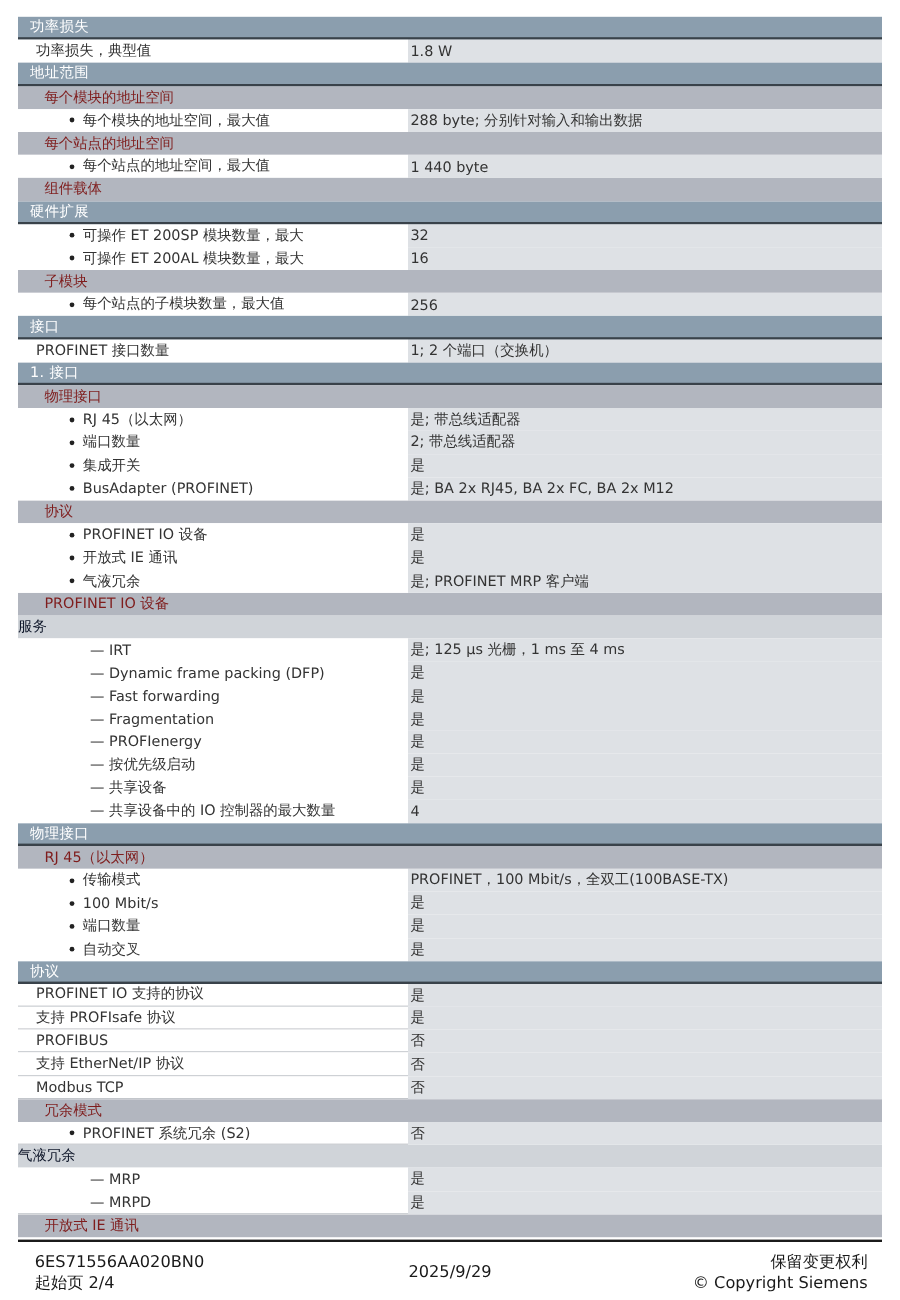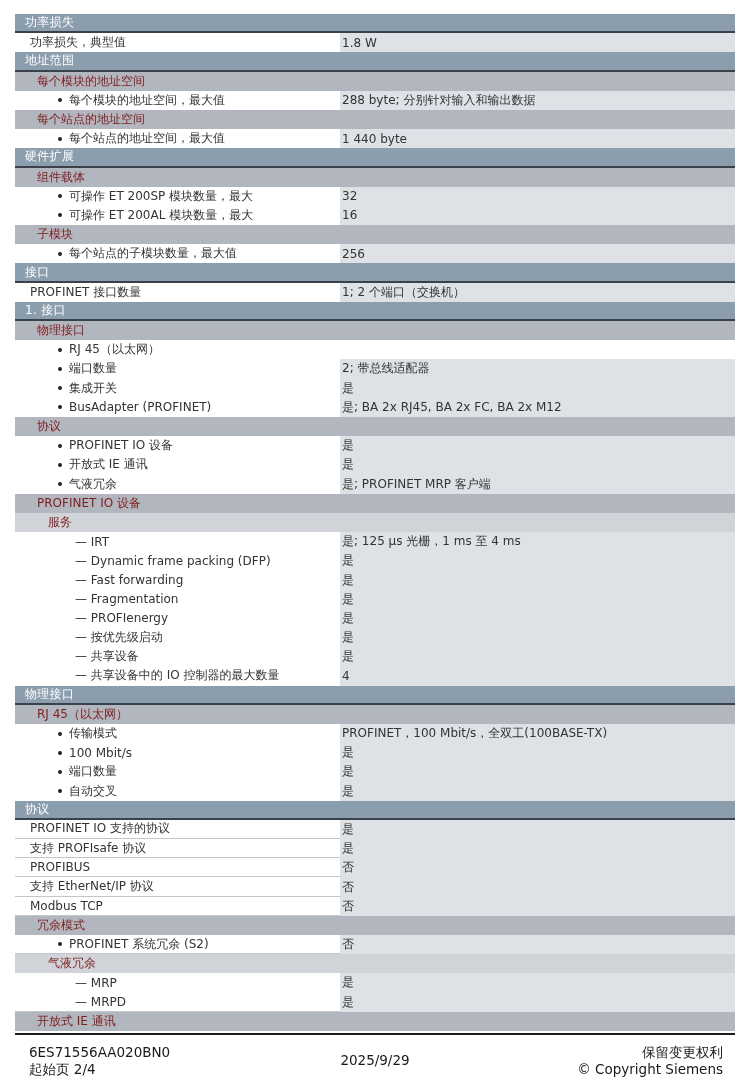--- a/index.html
+++ b/index.html
@@ -11,21 +11,21 @@
   }
   .page{position:relative;width:615px;height:1083px;}
   .spec-table{position:absolute;left:15px;top:14px;width:720px;}
   .r{display:flex;align-items:center;height:19.2px;box-sizing:border-box;font-size:12px;}
   
   .section{background:var(--section-header-bg,#8b9eae);border-bottom:2px solid var(--section-border,#39424a);}
   .section .lbl{color:var(--section-header-text,#fff);padding-left:10px;letter-spacing:.3px;}
   .group{background:var(--group-header-bg,#b2b6bf);}
   .group .lbl{color:#7f1d1d;padding-left:22px;}
   .subgroup{background:var(--subgroup-header-bg,#d0d4d9);}
-  .subgroup .lbl{color:#7f1d1d;padding-left:33px;}
+  .subgroup .lbl{color:#0f172a;}
   
   .cell-label{display:flex;align-items:center;width:325px;flex:none;height:100%;background:#fff;box-sizing:border-box;overflow:hidden;white-space:nowrap;}
   .cell-value{flex:1;height:100%;display:flex;align-items:center;background:var(--value-cell-bg,#dee1e5);padding-left:2px;box-sizing:border-box;overflow:hidden;white-space:nowrap;}
   .row  .cell-label{padding-left:15px;}
   .bullet .cell-label{padding-left:43px;}
   .dash .cell-label{padding-left:60px;}
   .marker{display:inline-block;width:4px;height:4px;border-radius:50%;background:#222;margin-right:7px;flex:none;}
   .sep .cell-label{border-bottom:1px solid var(--separator,#c3c6cb);}
   
   .footer-rule{position:absolute;left:15px;top:1033px;width:720px;height:2px;background:var(--footer-rule,#1b1b1b);}
@@ -64,26 +64,26 @@
       <div class="r group">
         <span class="lbl">每个站点的地址空间</span>
       </div>
       <div class="r bullet">
         <div class="cell-label">
           <span class="marker"></span>
           <span class="lbl-text">每个站点的地址空间，最大值</span>
         </div>
         <div class="cell-value">1 440 byte</div>
       </div>
+      <div class="r group">
+        <span class="lbl">组件载体</span>
+      </div>
       <div class="r section">
         <span class="lbl">硬件扩展</span>
       </div>
-      <div class="r group">
-        <span class="lbl">组件载体</span>
-      </div>
       <div class="r bullet">
         <div class="cell-label">
           <span class="marker"></span>
           <span class="lbl-text">可操作 ET 200SP 模块数量，最大</span>
         </div>
         <div class="cell-value">32</div>
       </div>
       <div class="r bullet">
         <div class="cell-label">
           <span class="marker"></span>
@@ -114,20 +114,21 @@
         <span class="lbl">1. 接口</span>
       </div>
       <div class="r group">
         <span class="lbl">物理接口</span>
       </div>
       <div class="r bullet">
         <div class="cell-label">
           <span class="marker"></span>
           <span class="lbl-text">RJ 45（以太网）</span>
         </div>
+        <div class="cell-value">是; 带总线适配器</div>
       </div>
       <div class="r bullet">
         <div class="cell-label">
           <span class="marker"></span>
           <span class="lbl-text">端口数量</span>
         </div>
         <div class="cell-value">2; 带总线适配器</div>
       </div>
       <div class="r bullet">
         <div class="cell-label">

